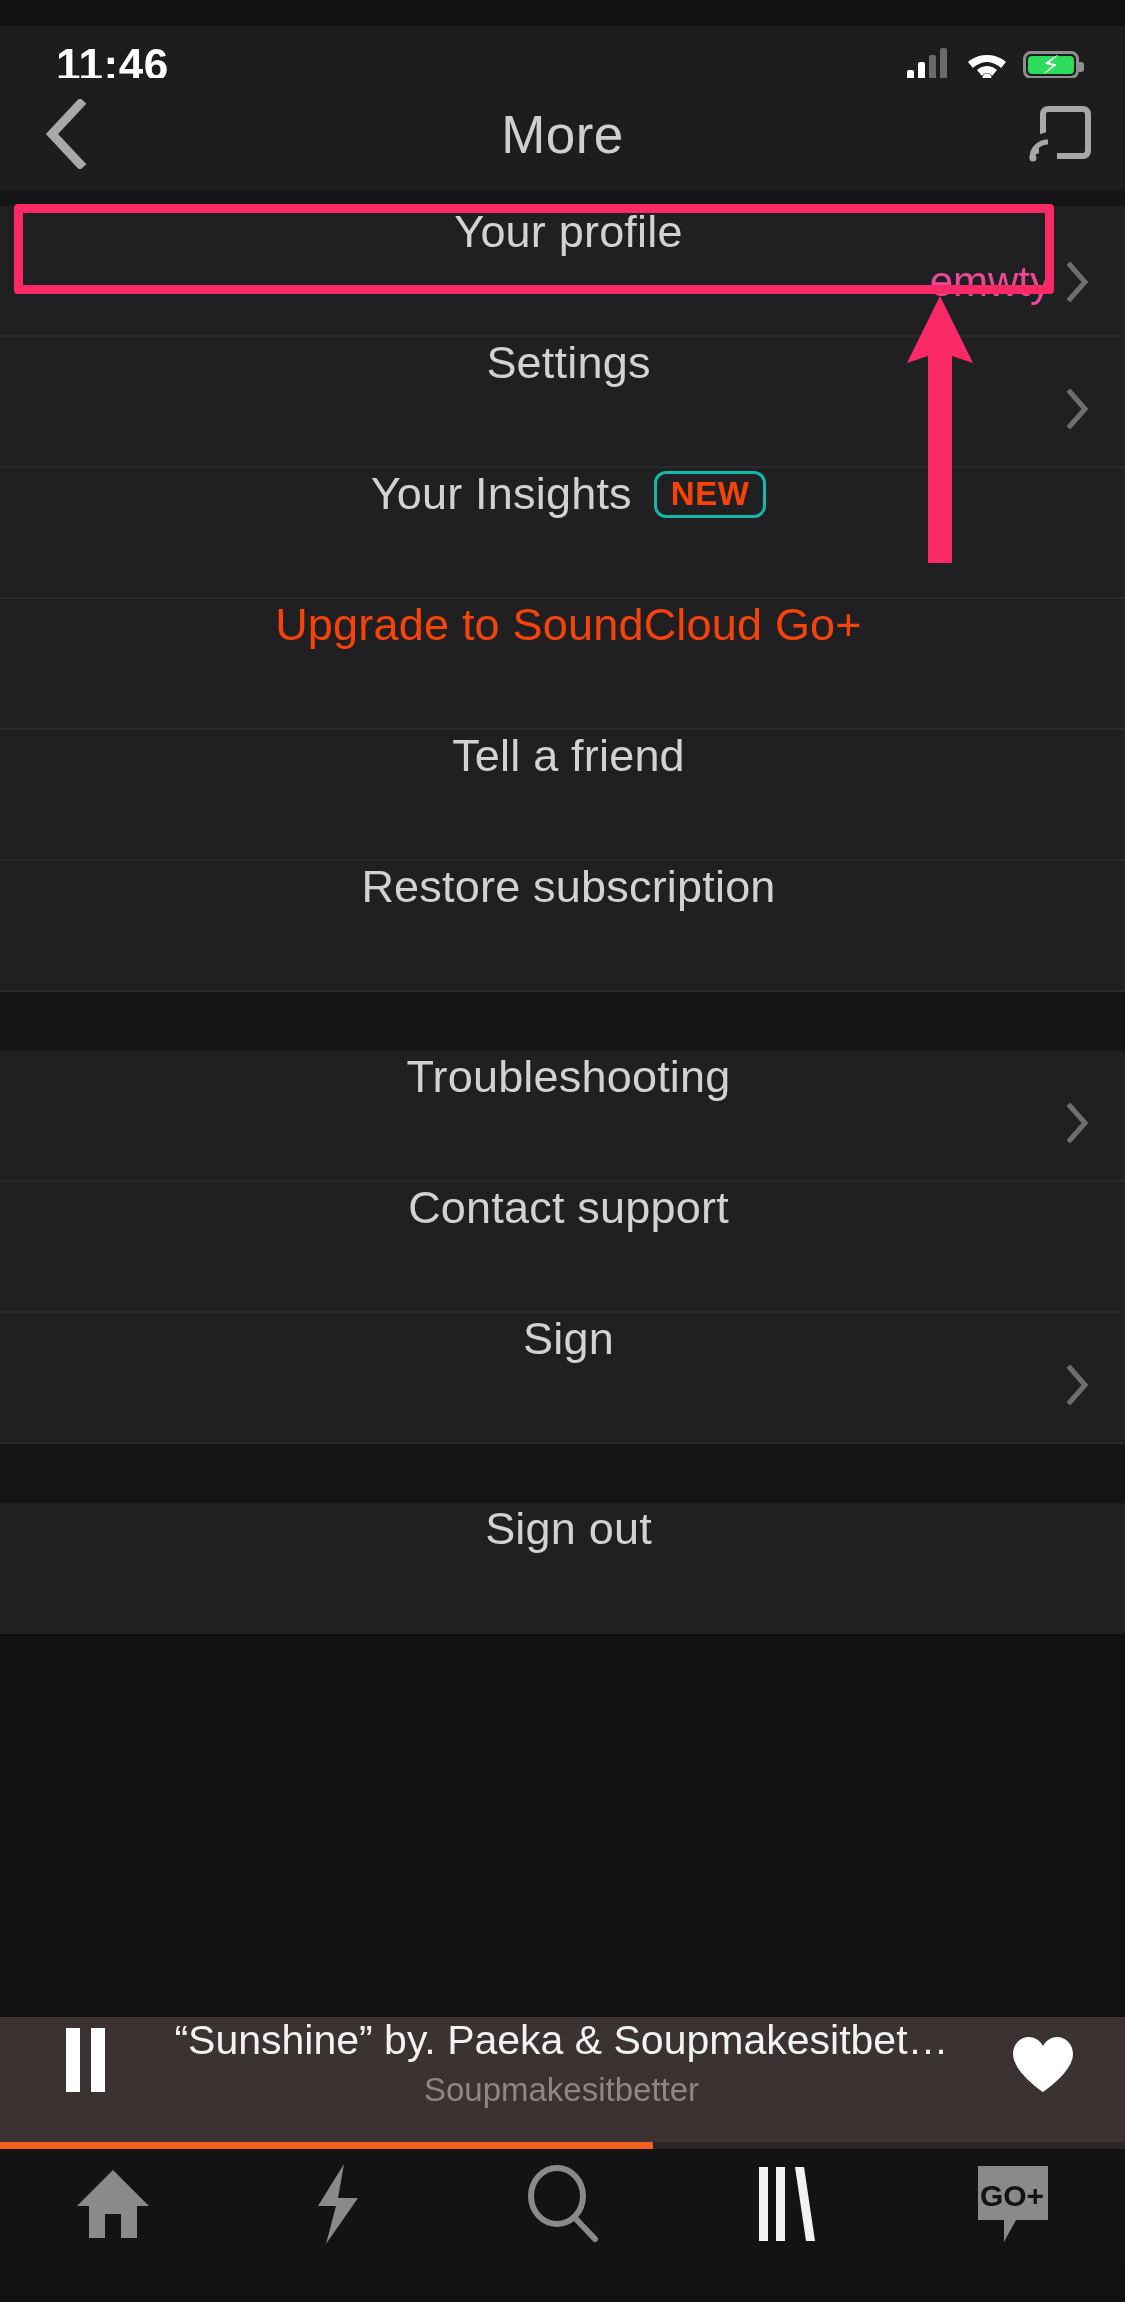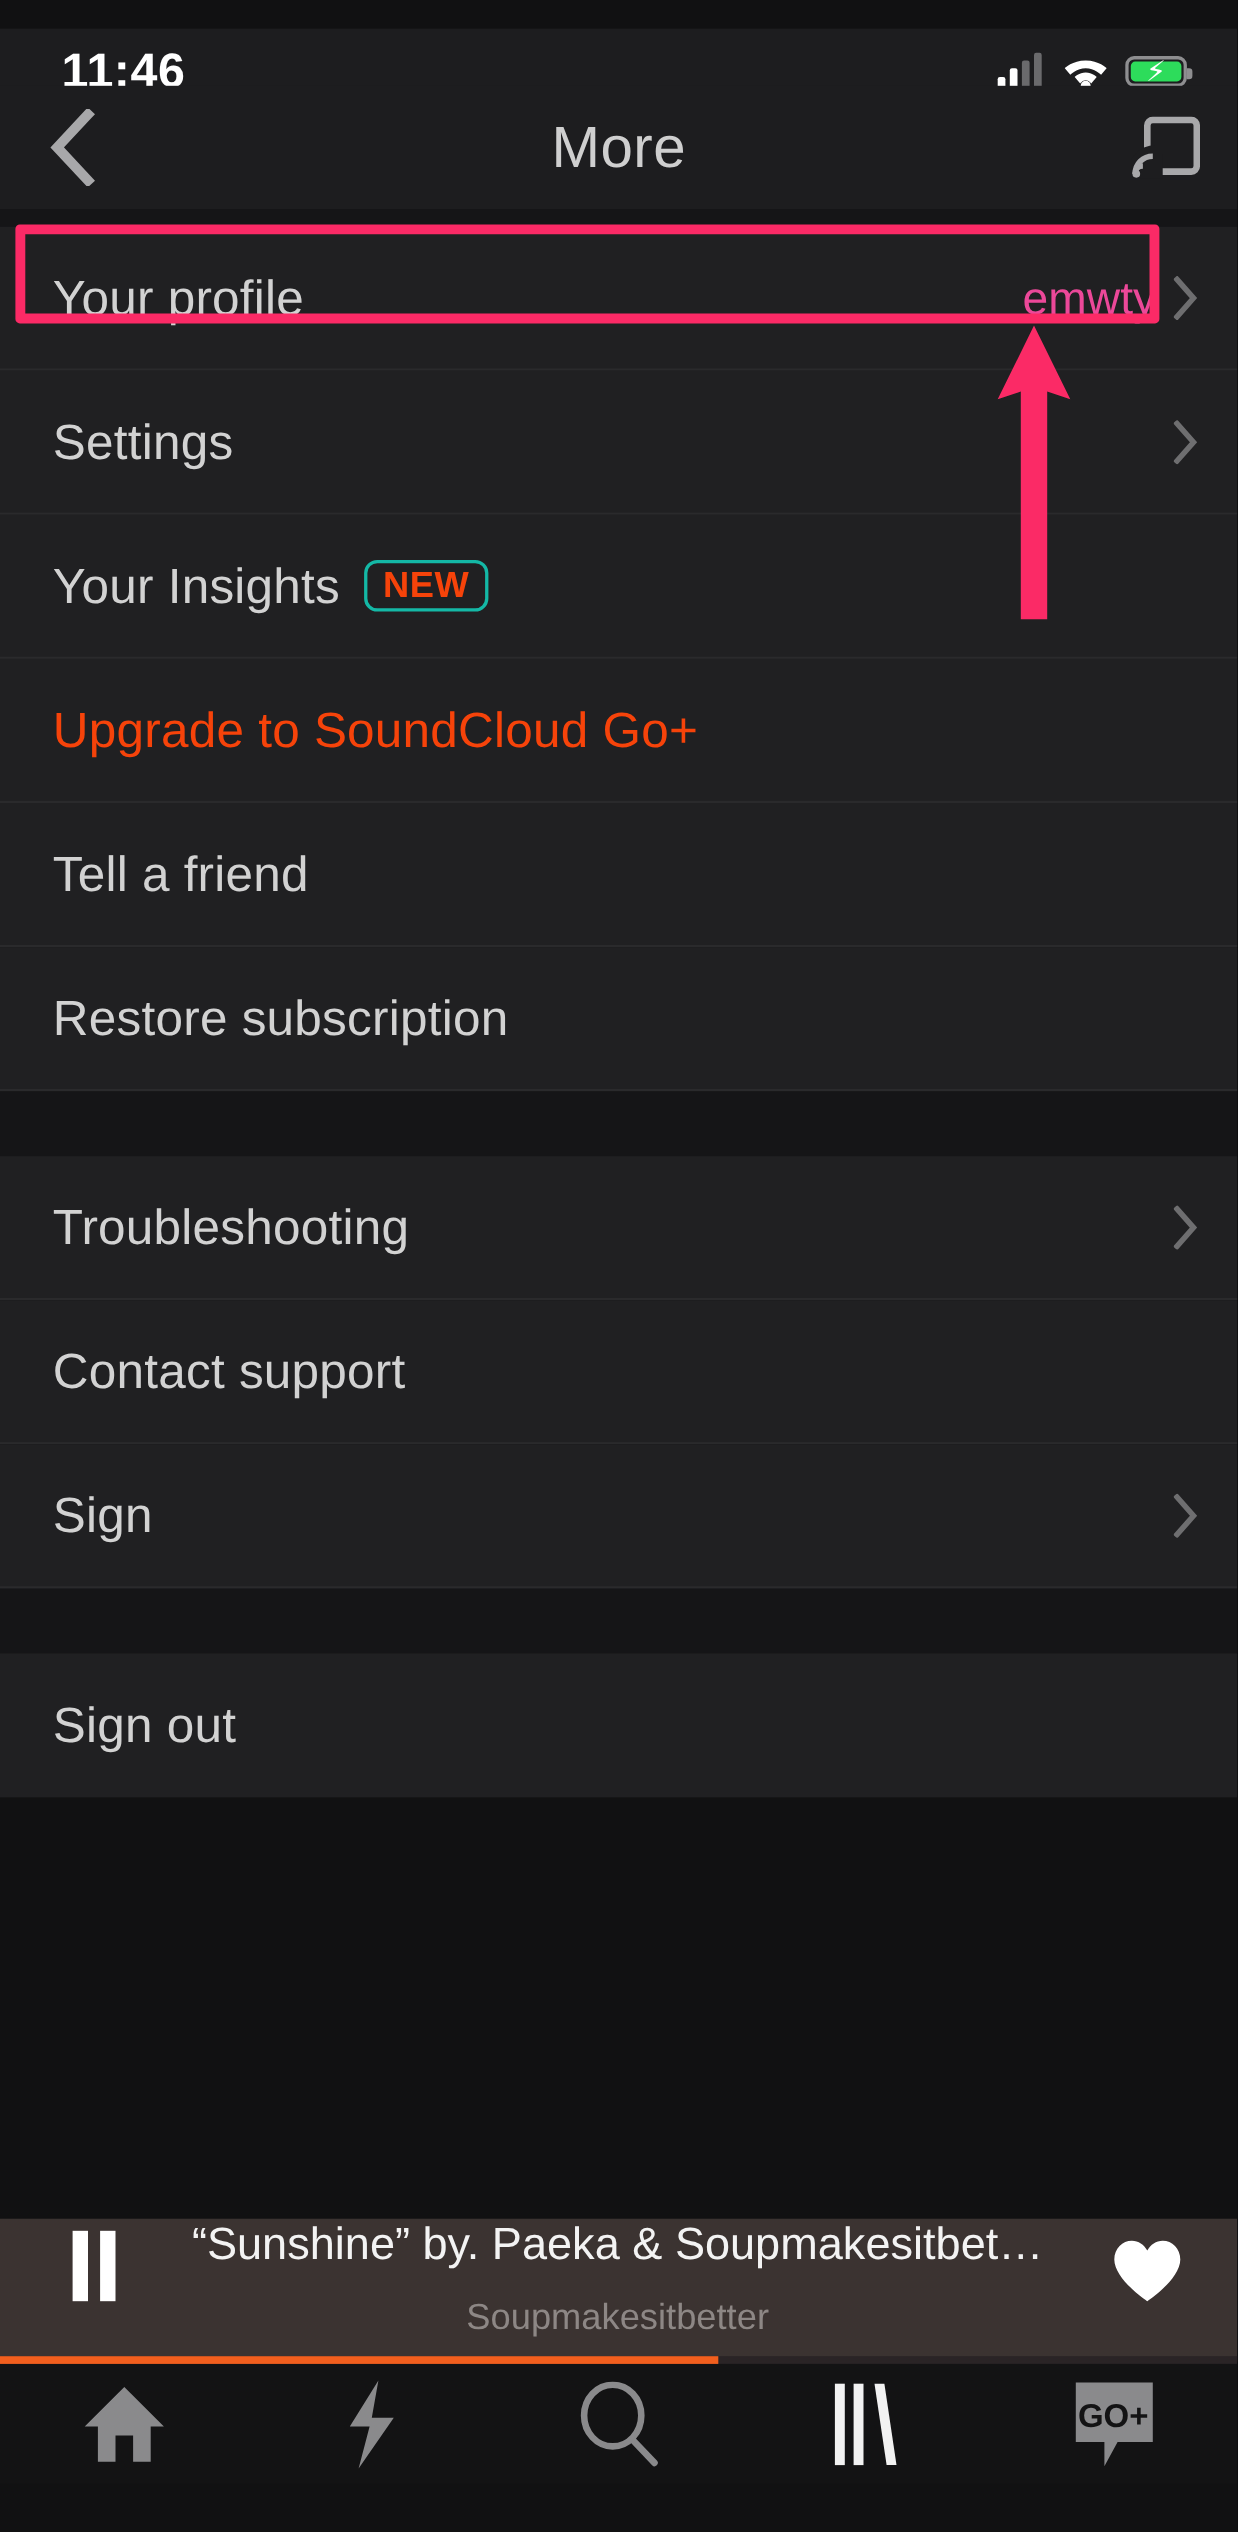--- a/index.html
+++ b/index.html
@@ -131,20 +131,21 @@
     width: 100%;
   }
   .row {
     position: relative;
     height: 131px;
     background: #202022;
     display: flex;
     align-items: center;
     padding: 0 36px 0 48px;
     border-bottom: 2px solid #2a2a2c;
+    flex-direction: column;
   }
   .row:last-child { border-bottom: none; }
   .row-label {
     font-size: 45px;
     color: #d2d2d2;
     letter-spacing: 0.2px;
     white-space: nowrap;
   }
   .row-label.accent { color: #f6430a; }
   .row-right {
@@ -228,21 +229,21 @@
     color: #f3f3f3;
     white-space: nowrap;
     overflow: hidden;
     text-overflow: ellipsis;
     line-height: 1.15;
   }
   .mp-artist {
     font-size: 33px;
     color: #8d8785;
     line-height: 1.3;
-    margin-top: 21px;
+    margin-top: 5px;
   }
   .heart-btn {
     width: 96px;
     height: 96px;
     display: flex;
     align-items: center;
     justify-content: center;
   }
   .progress-track {
     position: absolute;

